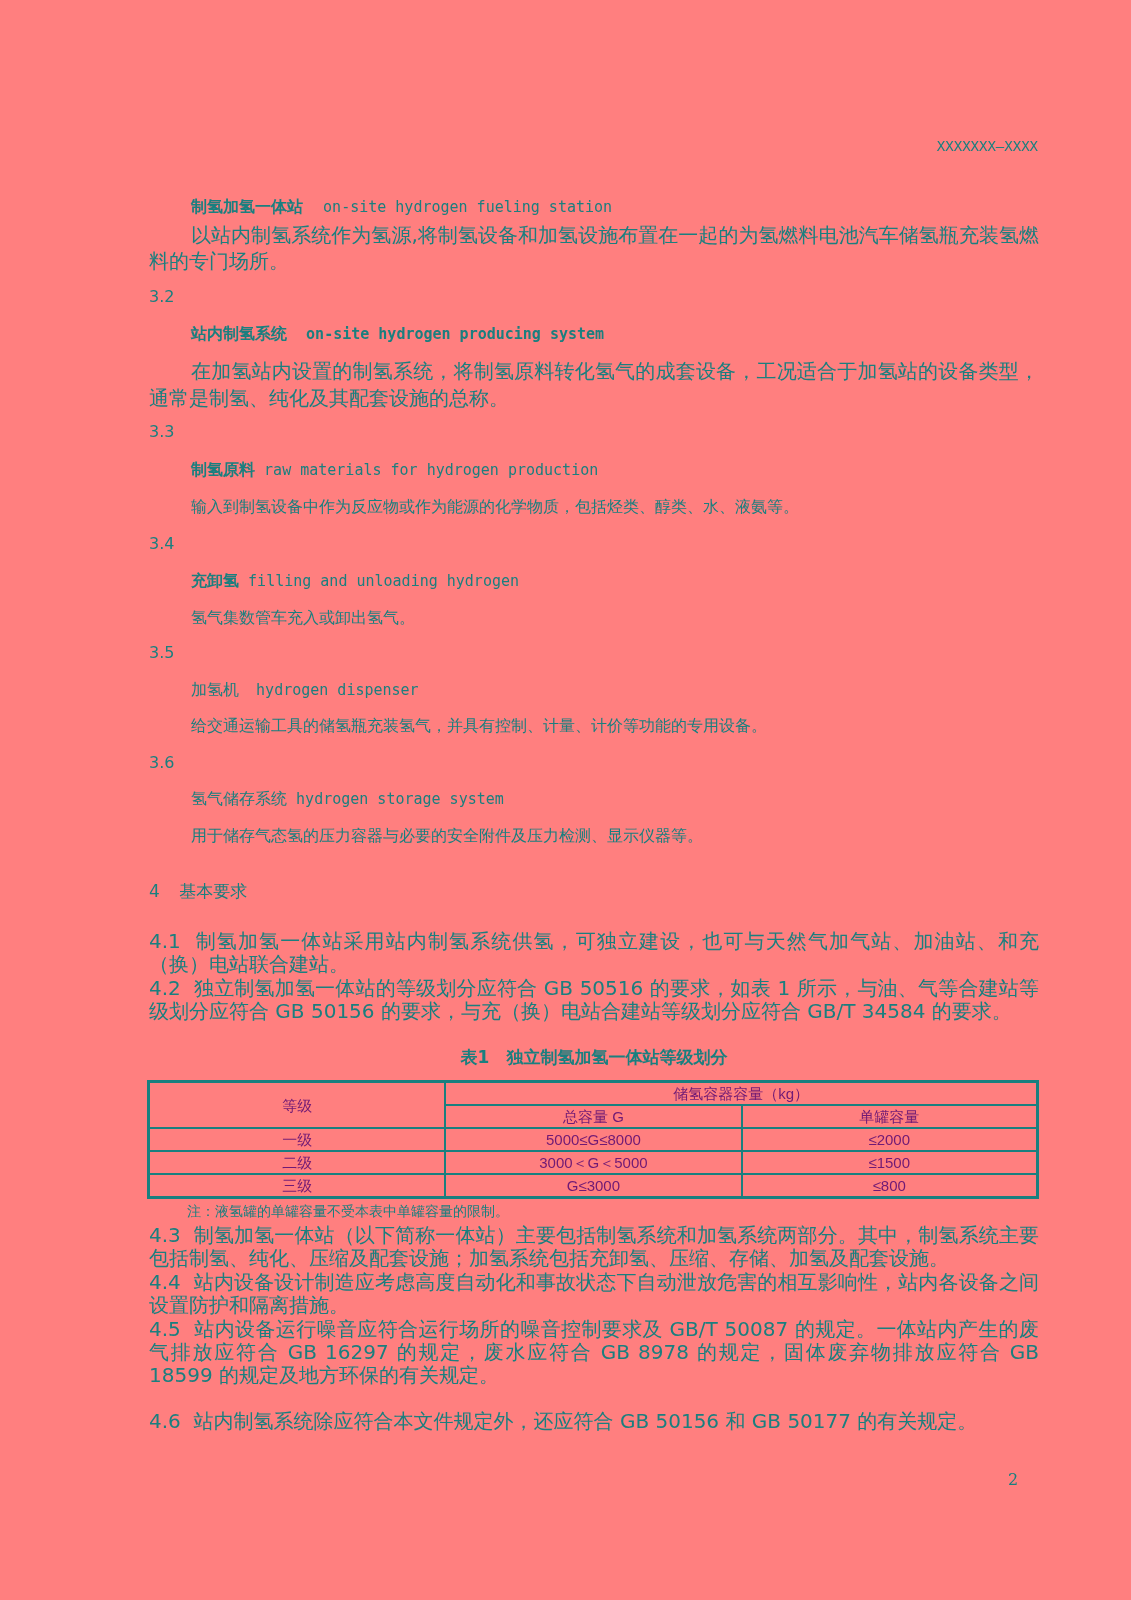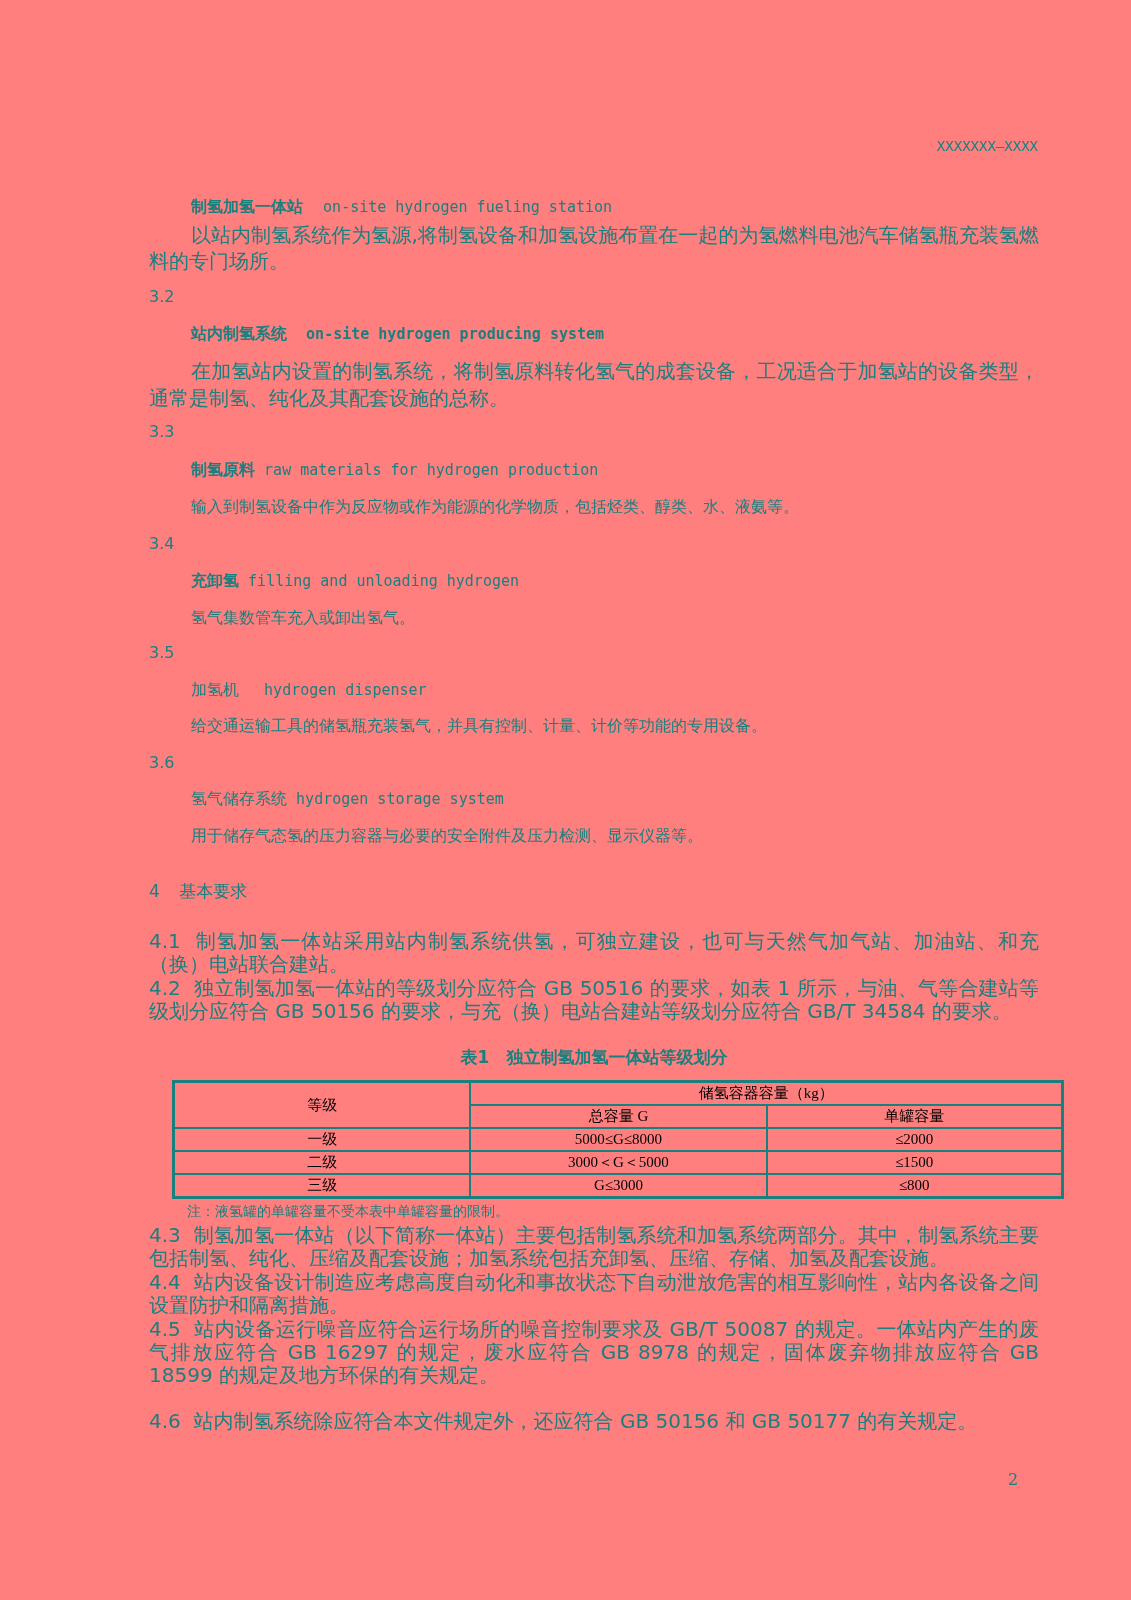--- a/index.html
+++ b/index.html
@@ -18,21 +18,21 @@
   .mono { font-family: "DejaVu Sans Mono", monospace; font-size: 15px; }
   .term-cn { font-weight: bold; font-size: 16px; }
   .num { font-size: 16px; left: 134px; }
   .para { position: absolute; left: 134px; width: 890px; font-size: 20px; line-height: 23px; white-space: normal; text-align: justify; }
   .indent { text-indent: 42px; }
   .section { font-size: 17px; font-weight: normal; }
   .caption { font-size: 17px; font-weight: bold; text-align: center; left: 134px; width: 890px; }
   table.grade {
     position: absolute; left: 132px; top: 1080px; width: 892px;
     border-collapse: collapse; border: 3px solid #1a7f7f;
-    font-family: Liberation Serif, serif; font-size: 15px; color: #000000; margin-left: 25px;
+    font-family: Liberation Sans, sans-serif; font-size: 15px; color: #701a75;
   }
   table.grade td { border: 2px solid #1a7f7f; text-align: center; padding: 0; height: 21px; line-height: 21px; }
   .note { left: 172px; top: 1203px; font-size: 14px; }
   .pageno { left: 993px; top: 1470px; font-family: "DejaVu Serif", serif; font-size: 16px; }
 </style>
 </head>
 <body>
 
 <div class="page">
 
@@ -61,21 +61,21 @@
   <div class="abs num" style="top:534px;">3.4</div>
   <div class="abs" style="left:176px; top:571px;">
     <span class="term-cn">充卸氢</span>
     <span class="mono" style="margin-left:4px;">filling and unloading hydrogen</span>
   </div>
   <div class="abs body-text" style="left:176px; top:607px;">氢气集数管车充入或卸出氢气。</div>
 
   <div class="abs num" style="top:643px;">3.5</div>
   <div class="abs" style="left:176px; top:680px;">
     <span style="font-size:16px;">加氢机</span>
-    <span class="mono" style="margin-left:20px;">hydrogen dispenser</span>
+    <span class="mono" style="margin-left:12px;">hydrogen dispenser</span>
   </div>
   <div class="abs body-text" style="left:176px; top:715px;">给交通运输工具的储氢瓶充装氢气，并具有控制、计量、计价等功能的专用设备。</div>
 
   <div class="abs num" style="top:753px;">3.6</div>
   <div class="abs" style="left:176px; top:789px;">
     <span style="font-size:16px;">氢气储存系统</span>
     <span class="mono" style="margin-left:4px;">hydrogen storage system</span>
   </div>
   <div class="abs body-text" style="left:176px; top:825px;">用于储存气态氢的压力容器与必要的安全附件及压力检测、显示仪器等。</div>
 

